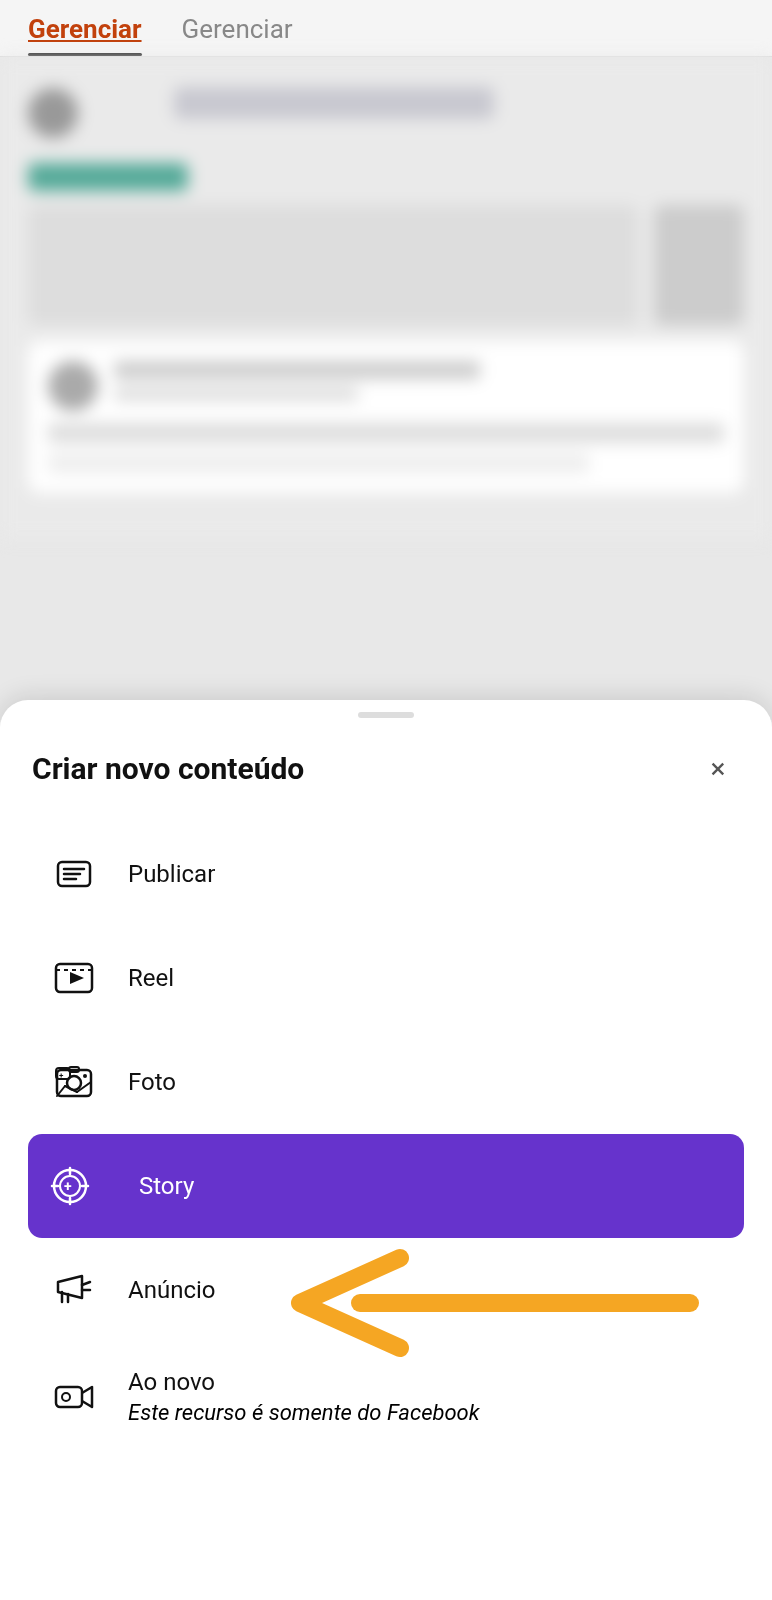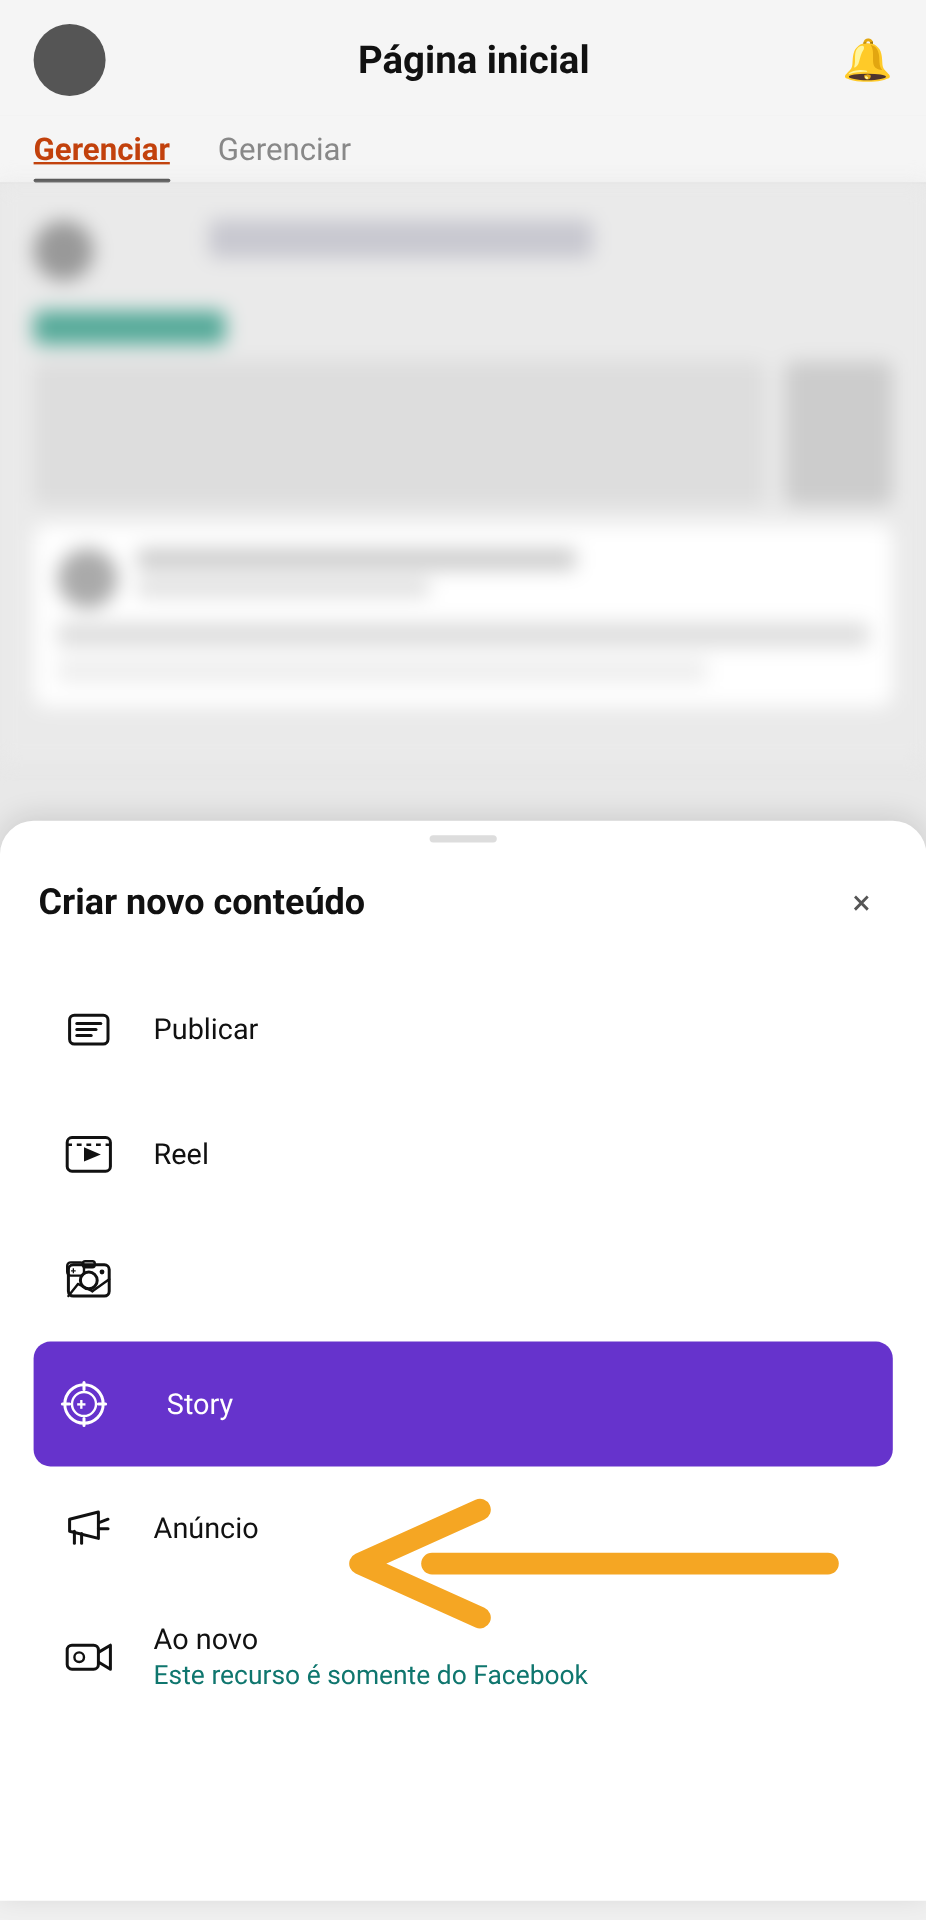--- a/index.html
+++ b/index.html
@@ -103,21 +103,21 @@
       width: 160px;
       height: 28px;
       background: #5a9;
       border-radius: 6px;
       margin-bottom: 14px;
     }
 
     
     .bottom-sheet {
       position: absolute;
-      bottom: 16px;
+      bottom: 0;
       left: 0;
       right: 0;
       background: #fff;
       border-radius: 28px 28px 0 0;
       padding: 12px 0 0 0;
       min-height: 900px;
       box-shadow: 0 -4px 24px rgba(0,0,0,0.12);
     }
 
     .sheet-handle {
@@ -205,22 +205,23 @@
     }
 
     .menu-label {
       font-size: 24px;
       font-weight: 400;
       color: #111;
     }
 
     .menu-sublabel {
       font-size: 22px;
-      color: #0f766e;
+      color: #000000;
       margin-top: 4px;
+      font-style: italic;
     }
 
     
     .arrow-annotation {
       position: absolute;
       top: 1248px;
       left: 260px;
       width: 440px;
       height: 110px;
       pointer-events: none;
@@ -228,25 +229,20 @@
 
     .arrow-annotation svg {
       width: 100%;
       height: 100%;
     }
   </style>
 </head>
 <body>
 
 <div class="app-background">
-  <div class="app-header">
-    <div class="header-avatar"></div>
-    <span class="header-title">Página inicial</span>
-    <span class="header-bell">🔔</span>
-  </div>
 
   <div class="app-tabs">
     <div class="tab-item active">Gerenciar</div>
     <div class="tab-item">Gerenciar</div>
   </div>
 
   <div class="blurred-content">
     <div style="display:flex; align-items:center; gap:16px; margin-bottom:24px;">
       <div style="width:50px;height:50px;border-radius:50%;background:#999;"></div>
       <div class="blur-block-title"></div>
@@ -316,20 +312,23 @@
           <circle cx="22" cy="23" r="7" stroke="#111" stroke-width="2.5" fill="none"></circle>
           <rect x="17" y="7" width="10" height="5" rx="2" stroke="#111" stroke-width="2" fill="none"></rect>
           <circle cx="33" cy="16" r="2" fill="#111"></circle>
           <line x1="5" y1="36" x2="13" y2="26" stroke="#111" stroke-width="2" stroke-linecap="round"></line>
           <line x1="13" y1="26" x2="25" y2="32" stroke="#111" stroke-width="2" stroke-linecap="round"></line>
           <line x1="25" y1="32" x2="39" y2="22" stroke="#111" stroke-width="2" stroke-linecap="round"></line>
           <rect x="4" y="8" width="14" height="11" rx="3" stroke="#111" stroke-width="2" fill="none"></rect>
           <text x="7" y="18" font-size="8" fill="#111" font-weight="bold">+</text>
         </svg>
       </div>
+      <div class="menu-text">
+        <div class="menu-label">Foto</div>
+      </div>
     </div>
 
     <div class="menu-item highlighted">
       <div class="menu-icon">
         <svg viewBox="0 0 44 44" fill="none" xmlns="http://www.w3.org/2000/svg">
           <circle cx="22" cy="22" r="16" stroke="#fff" stroke-width="2.5" fill="none"></circle>
           <circle cx="22" cy="22" r="10" stroke="#fff" stroke-width="2" fill="none"></circle>
           <line x1="22" y1="4" x2="22" y2="10" stroke="#fff" stroke-width="2.5" stroke-linecap="round"></line>
           <line x1="22" y1="34" x2="22" y2="40" stroke="#fff" stroke-width="2.5" stroke-linecap="round"></line>
           <line x1="4" y1="22" x2="10" y2="22" stroke="#fff" stroke-width="2.5" stroke-linecap="round"></line>

